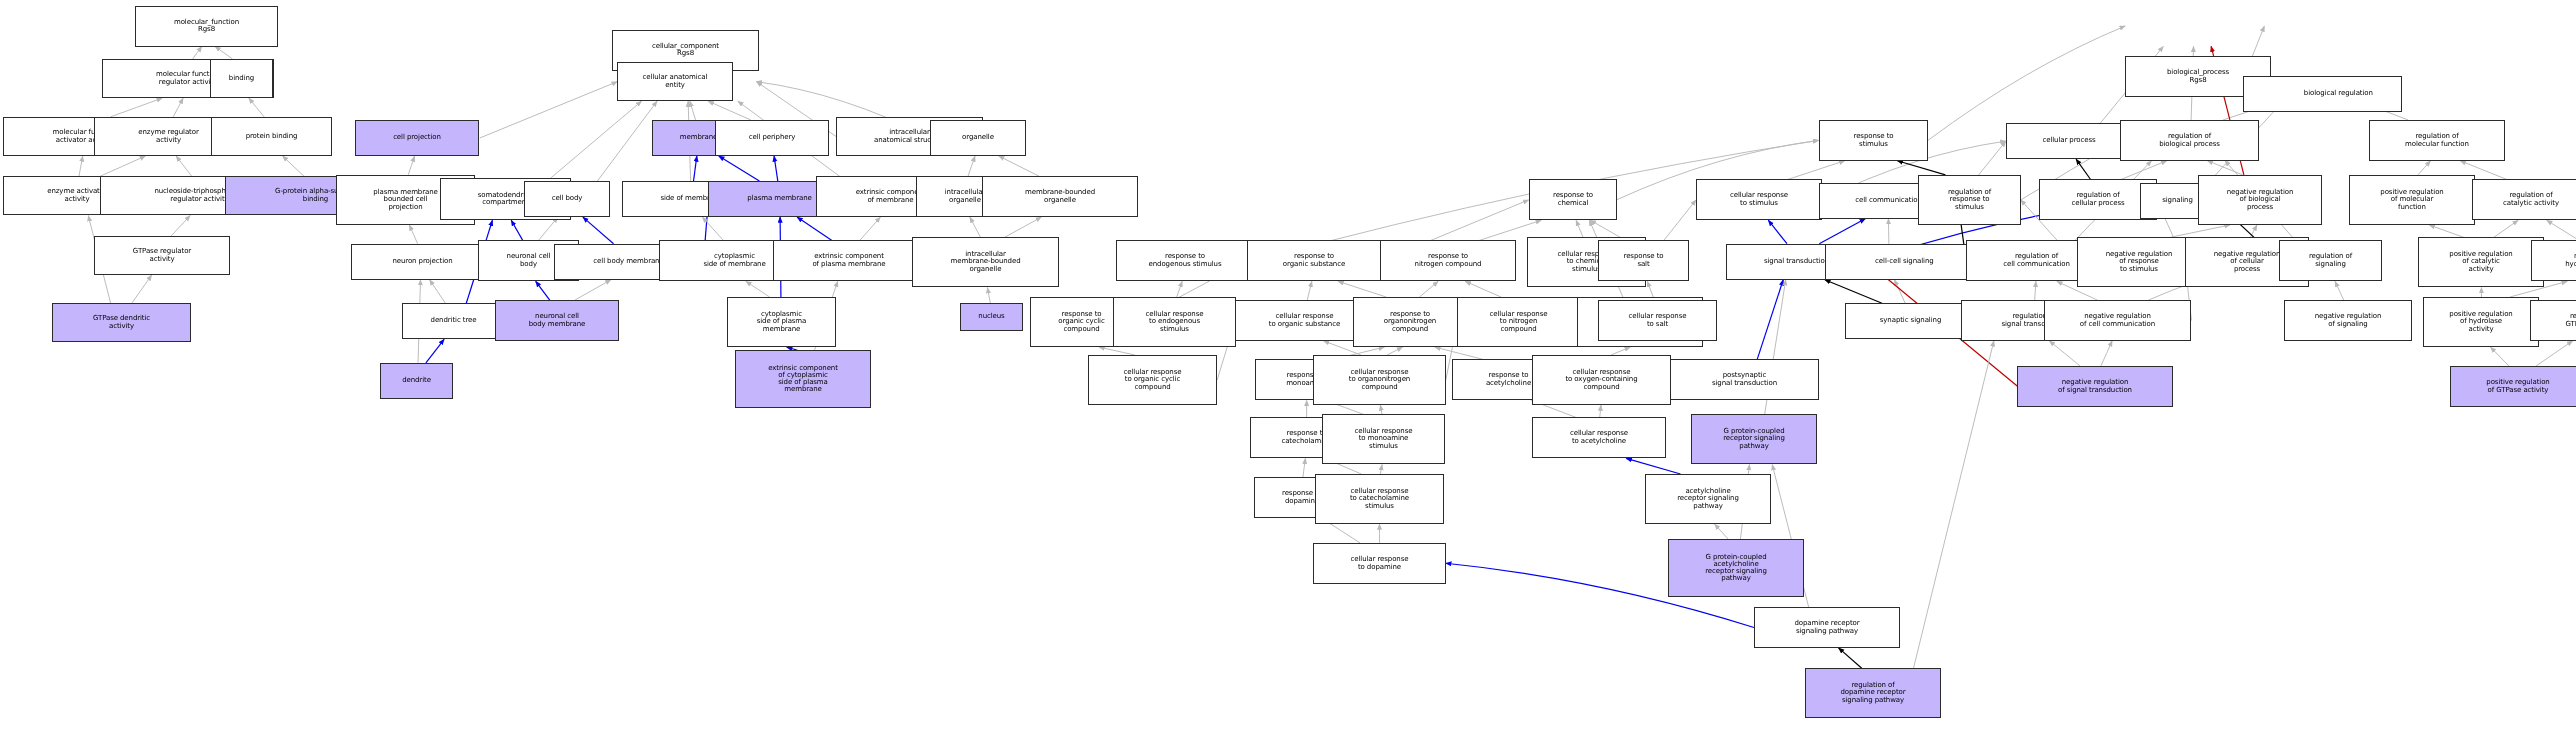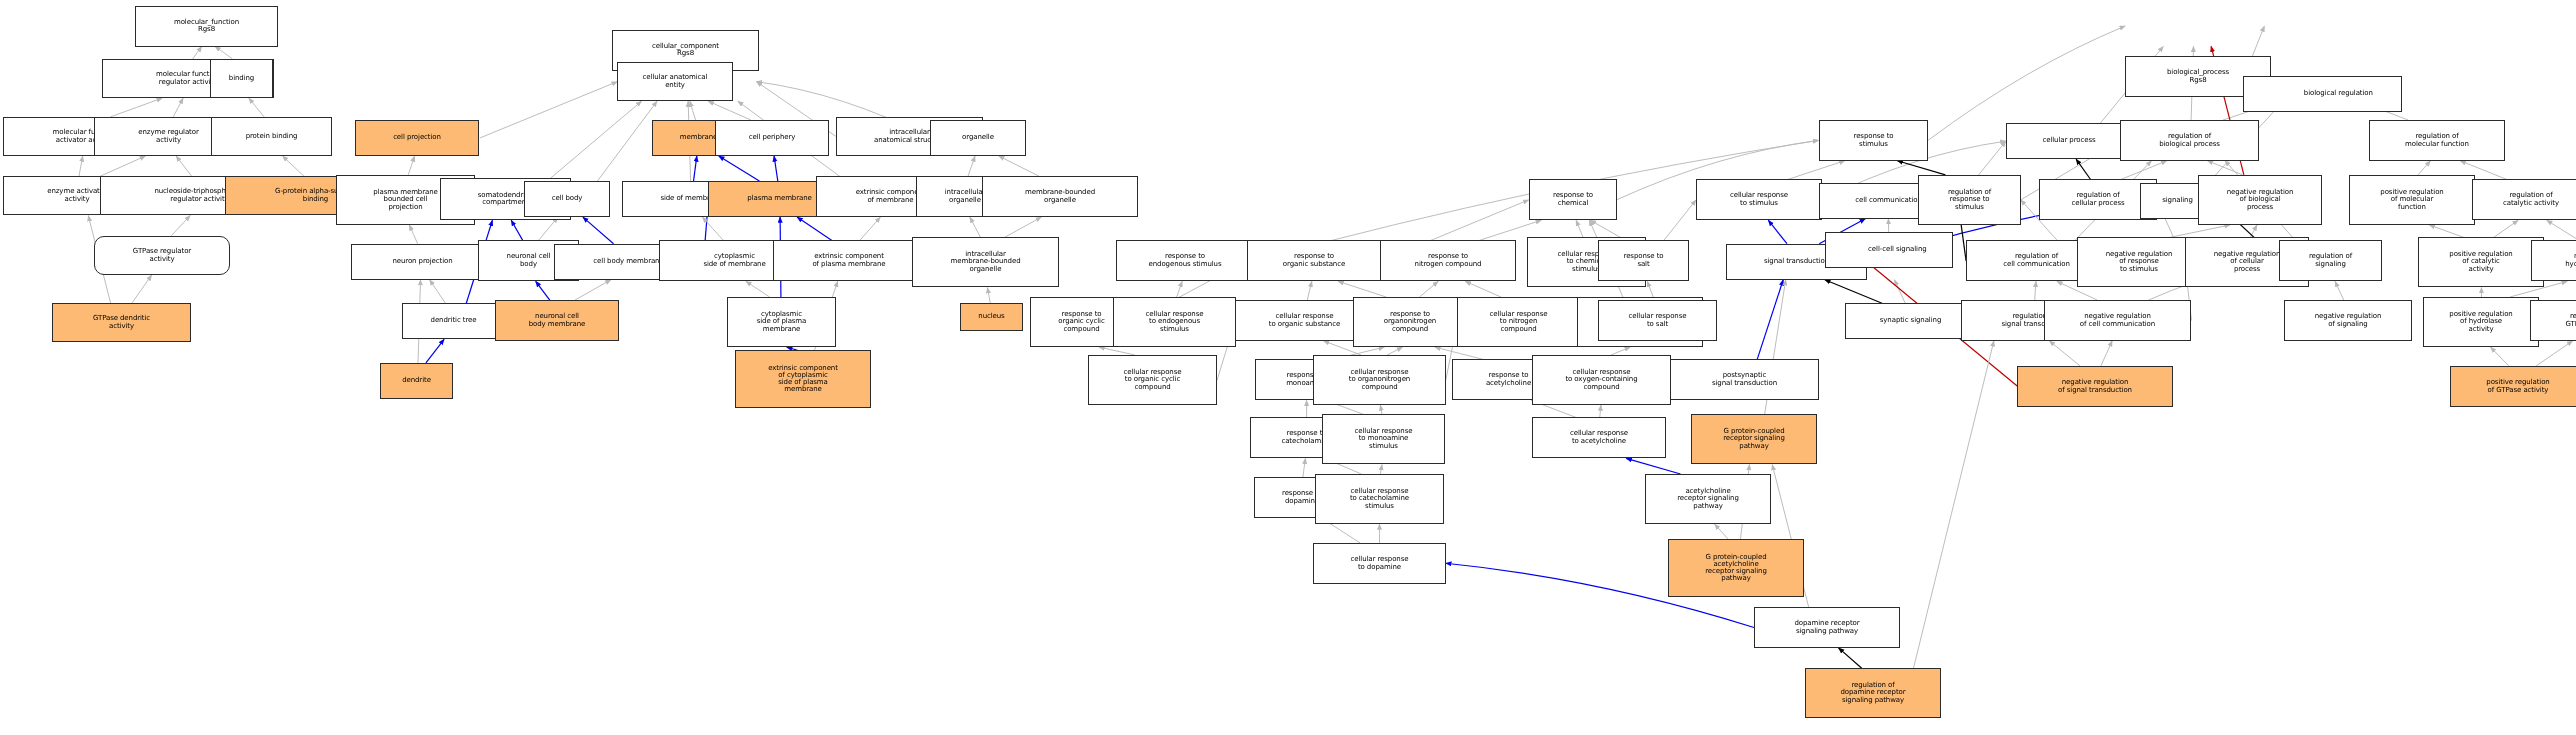--- a/index.html
+++ b/index.html
@@ -37,21 +37,21 @@
     justify-content: center;
     text-align: center;
     line-height: 1.03;
     font-size: 7px;
     letter-spacing: -0.1px;
     padding: 0.6px 1.3px;
     white-space: pre-line;
     overflow: hidden;
   }
   .go-node.hl {
-    background: #fdba74;
+    background: #c4b5fd;
   }
   .go-node.root {
     font-size: 7px;
   }
 </style>
 </head>
 <body>
 
 <div id="canvas">
   <svg id="edge-layer" viewBox="0 0 4073 1163" preserveAspectRatio="none">
@@ -221,21 +221,21 @@
 activator activity</div>
       <div class="go-node" style="left: 94px; top: 117px; width: 149px; height: 39px;">enzyme regulator
 activity</div>
       <div class="go-node" style="left: 211px; top: 117px; width: 121px; height: 39px;">protein binding</div>
       <div class="go-node" style="left: 2.5px; top: 176px; width: 149px; height: 39px;">enzyme activator
 activity</div>
       <div class="go-node" style="left: 100px; top: 176px; width: 199px; height: 39px;">nucleoside-triphosphatase
 regulator activity</div>
       <div class="go-node hl" style="left: 225px; top: 176px; width: 181px; height: 39px;">G-protein alpha-subunit
 binding</div>
-      <div class="go-node" style="left: 94px; top: 236px; width: 136px; height: 39px; border-radius: 10px;">GTPase regulator
+      <div class="go-node" style="left: 94px; top: 236px; width: 136px; height: 39px;">GTPase regulator
 activity</div>
       <div class="go-node hl" style="left: 52px; top: 303px; width: 139px; height: 39px;">GTPase dendritic
 activity</div>
       <div class="go-node root" style="left: 612px; top: 5.7px; width: 147px; height: 41px; margin-top: 24px;">cellular_component
 Rgs8</div>
       <div class="go-node" style="left: 617px; top: 62px; width: 116px; height: 39px;">cellular anatomical
 entity</div>
       <div class="go-node hl" style="left: 355px; top: 120px; width: 124px; height: 36px;">cell projection</div>
       <div class="go-node hl" style="left: 652px; top: 120px; width: 93px; height: 36px;">membrane</div>
       <div class="go-node" style="left: 715px; top: 120px; width: 114px; height: 36px;">cell periphery</div>
@@ -313,21 +313,21 @@
       <div class="go-node" style="left: 1247px; top: 240px; width: 134px; height: 41px;">response to
 organic substance</div>
       <div class="go-node" style="left: 1380px; top: 240px; width: 136px; height: 41px;">response to
 nitrogen compound</div>
       <div class="go-node" style="left: 1527px; top: 237px; width: 119px; height: 50px;">cellular response
 to chemical
 stimulus</div>
       <div class="go-node" style="left: 1598px; top: 240px; width: 91px; height: 41px;">response to
 salt</div>
       <div class="go-node" style="left: 1726px; top: 244px; width: 141px; height: 36px;">signal transduction</div>
-      <div class="go-node" style="left: 1825px; top: 232px; width: 128px; height: 36px; padding-left: 18px;">cell-cell signaling</div>
+      <div class="go-node" style="left: 1825px; top: 244px; width: 142px; height: 36px; padding-left: 18px;">cell-cell signaling</div>
       <div class="go-node" style="left: 1966px; top: 240px; width: 141px; height: 41px;">regulation of
 cell communication</div>
       <div class="go-node" style="left: 2077px; top: 237px; width: 124px; height: 50px;">negative regulation
 of response
 to stimulus</div>
       <div class="go-node" style="left: 2185px; top: 237px; width: 124px; height: 50px;">negative regulation
 of cellular
 process</div>
       <div class="go-node" style="left: 2279px; top: 240px; width: 103px; height: 41px;">regulation of
 signaling</div>

